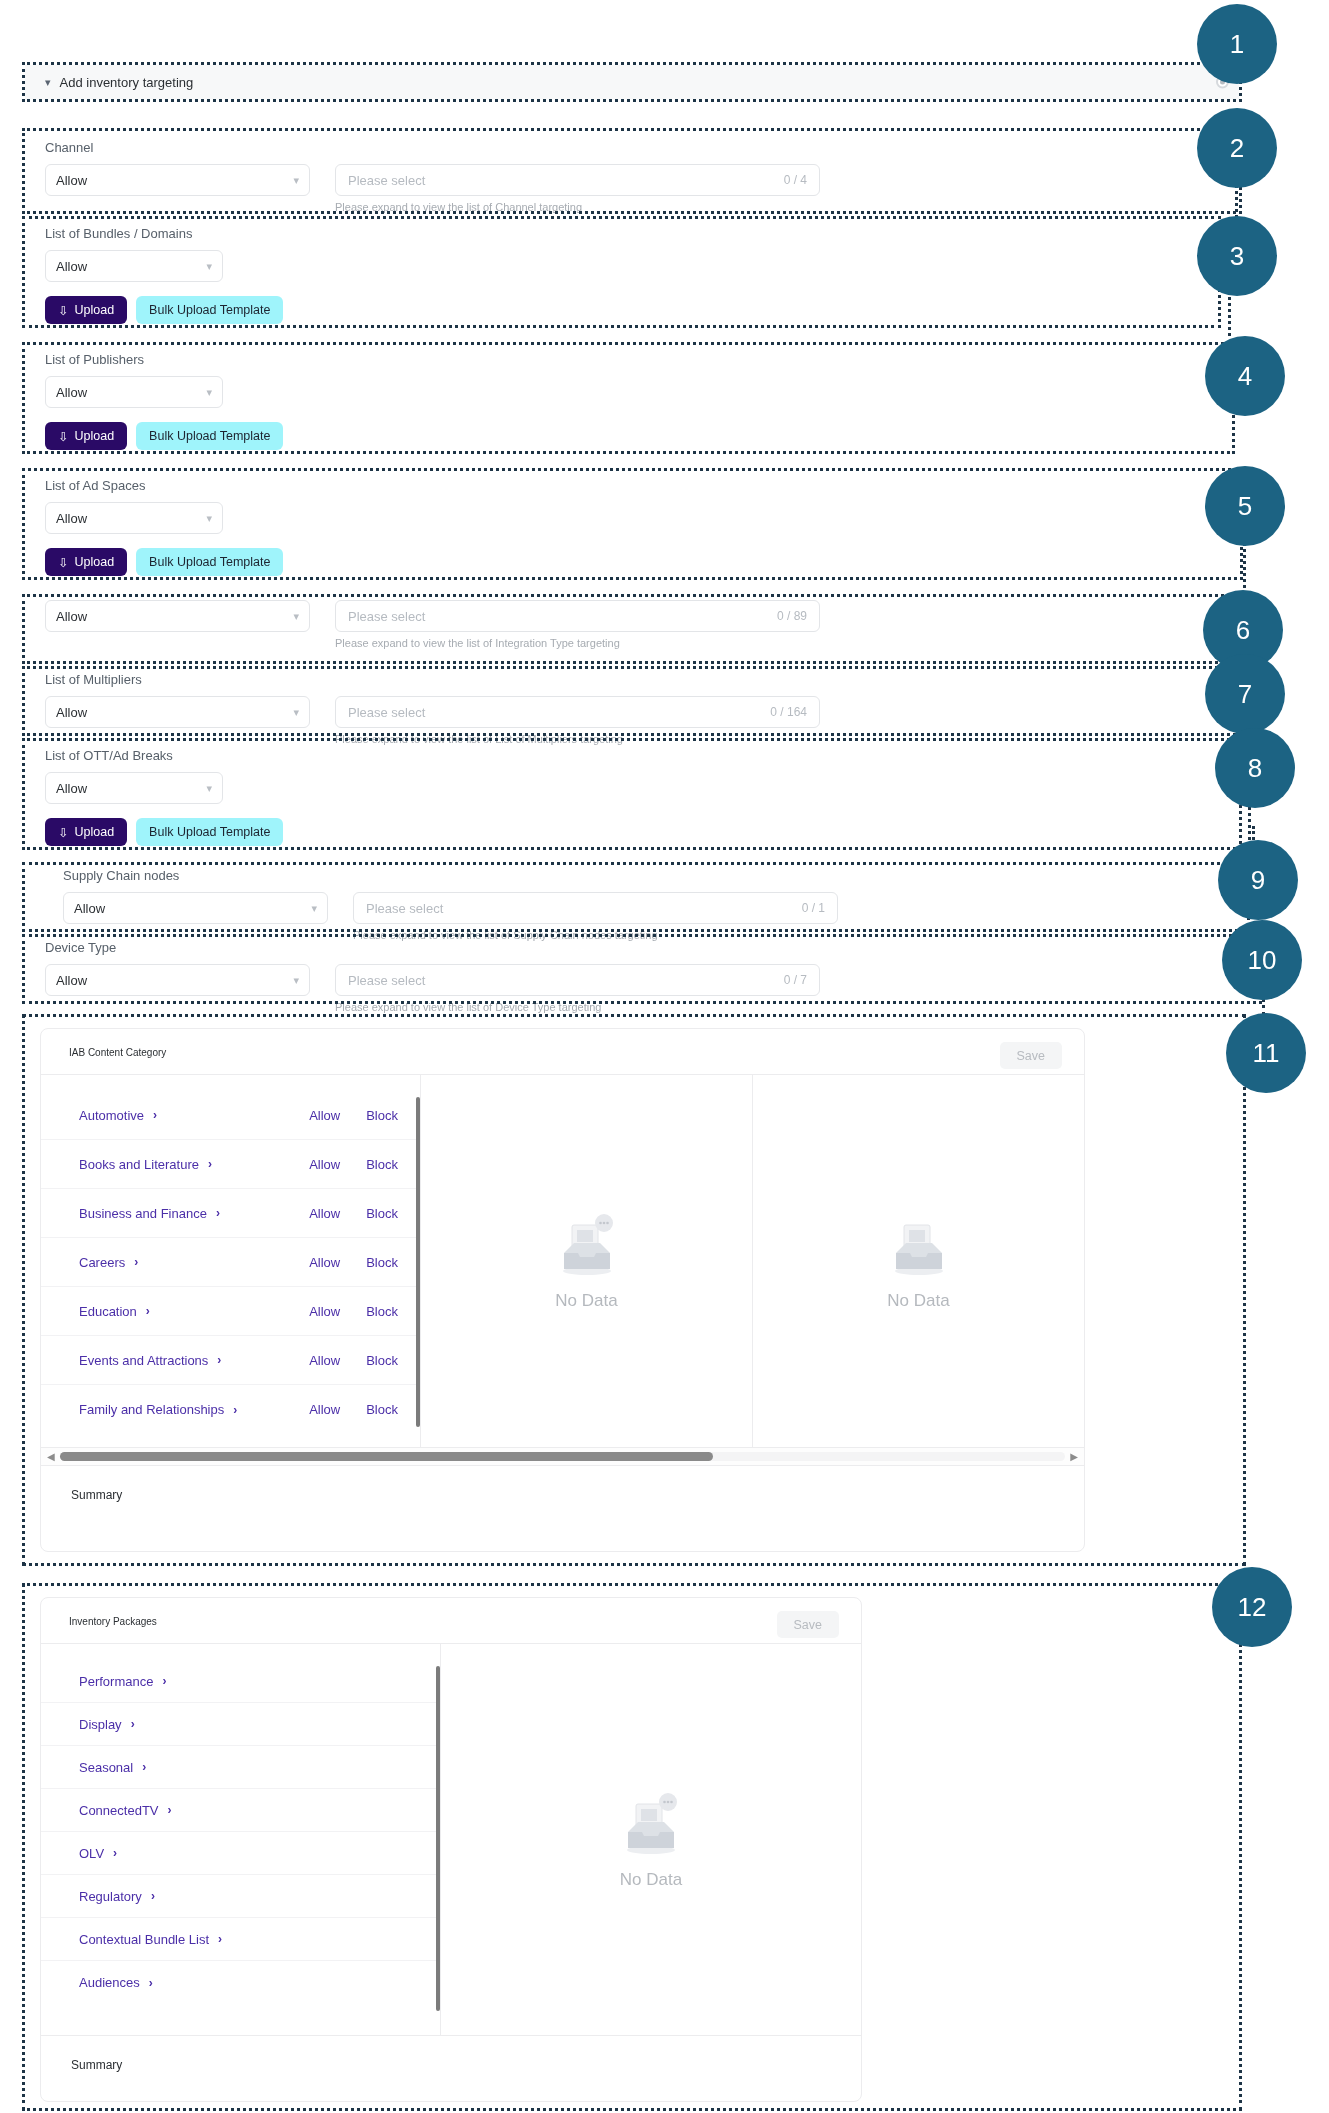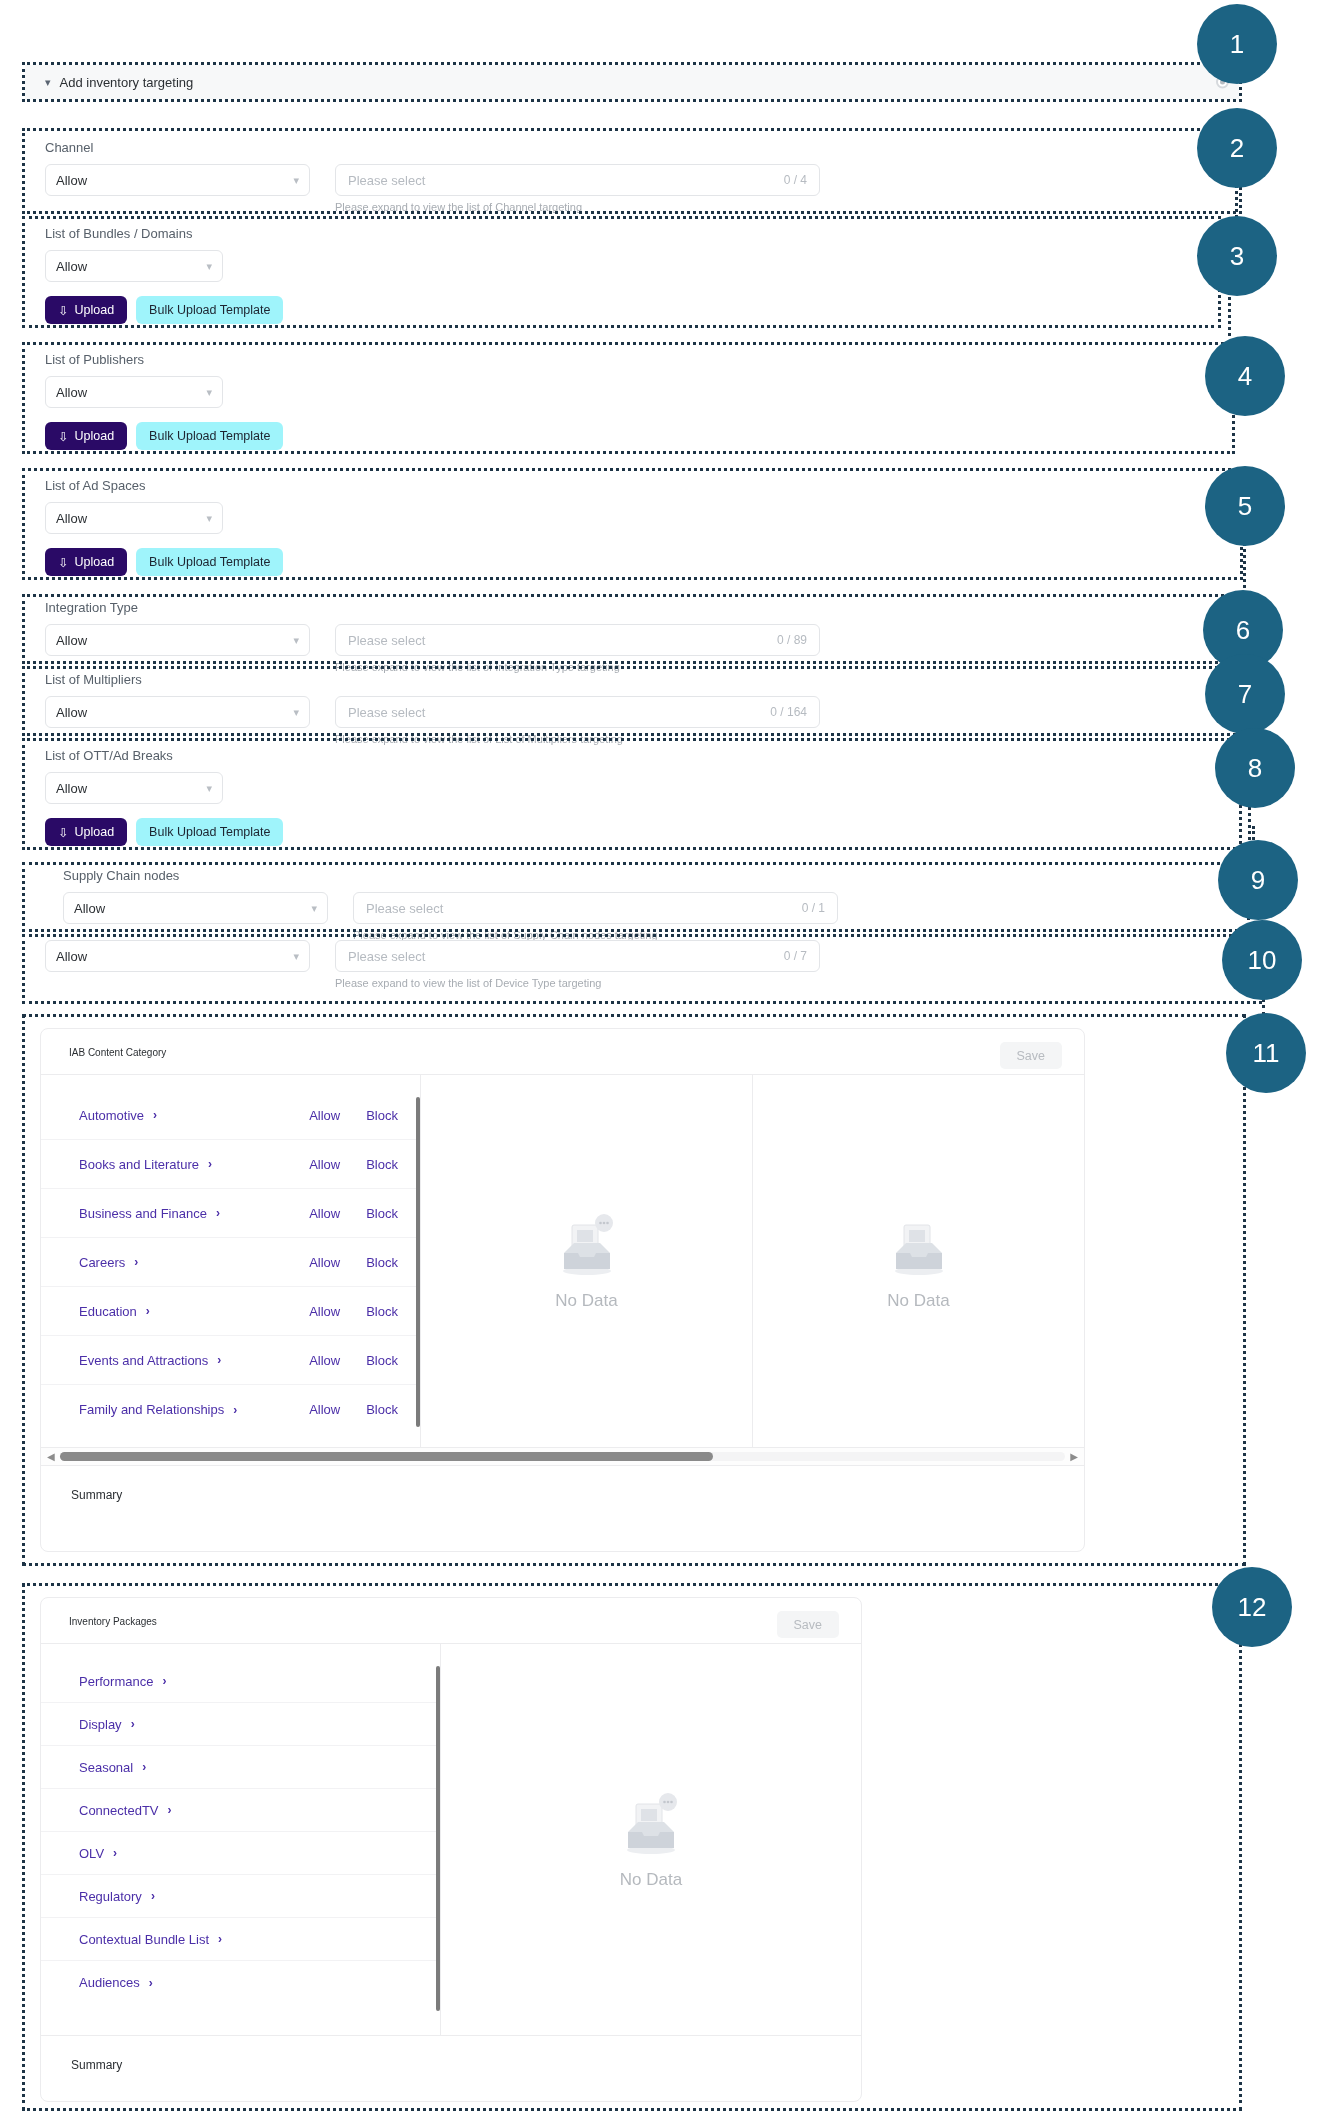--- a/index.html
+++ b/index.html
@@ -335,21 +335,20 @@
   <div class="btn-row" style="margin-top:14px;">
     <button class="btn-upload">
       <span>⇩</span>
       <span>Upload</span>
     </button>
     <button class="btn-tmpl">Bulk Upload Template</button>
   </div>
 </div>
 
 <div class="section" style="left:45px; top:600px; width:1170px;">
-  <span class="field-label">Integration Type</span>
   <div style="display:flex; gap:25px; align-items:flex-start;">
     <div class="sel" style="width:265px;">
       <span>Allow</span>
       <span class="chev">▾</span>
     </div>
     <div style="width:485px;">
       <div class="multi">
         <span>Please select</span>
         <span class="count">0 / 89</span>
       </div>
@@ -401,20 +400,21 @@
       <div class="multi">
         <span>Please select</span>
         <span class="count">0 / 1</span>
       </div>
       <div class="hint">Please expand to view the list of Supply Chain nodes targeting</div>
     </div>
   </div>
 </div>
 
 <div class="section" style="left:45px; top:940px; width:1170px;">
+  <span class="field-label">Device Type</span>
   <div style="display:flex; gap:25px; align-items:flex-start;">
     <div class="sel" style="width:265px;">
       <span>Allow</span>
       <span class="chev">▾</span>
     </div>
     <div style="width:485px;">
       <div class="multi">
         <span>Please select</span>
         <span class="count">0 / 7</span>
       </div>

